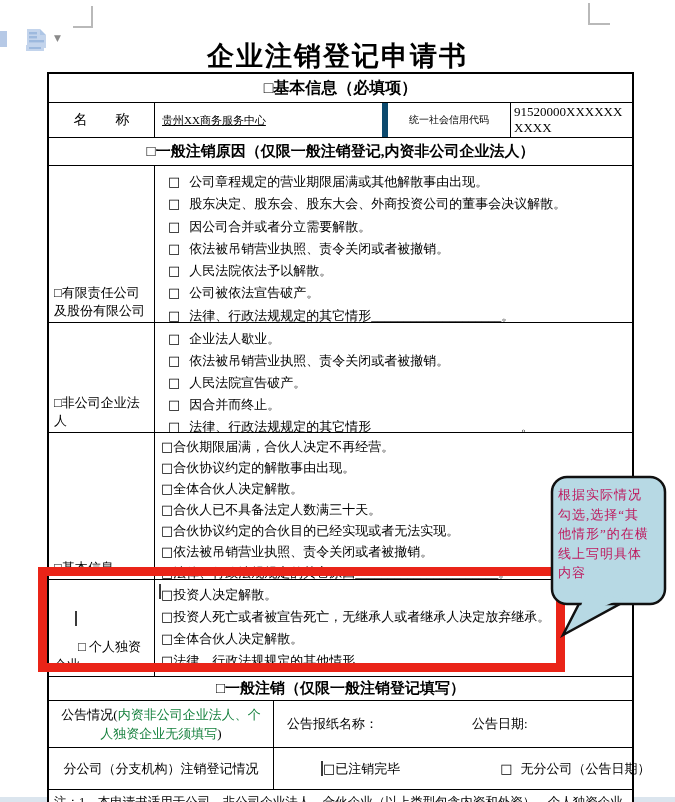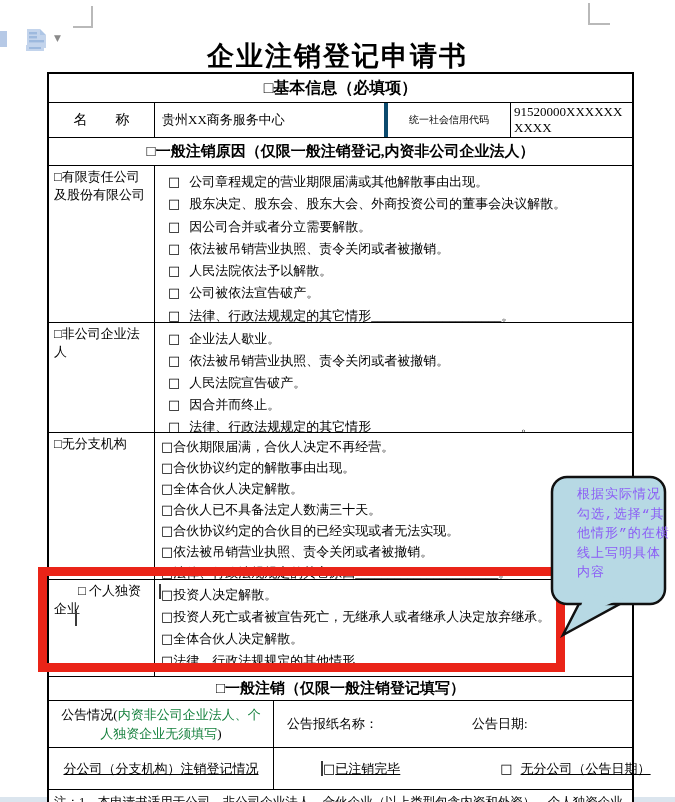--- a/index.html
+++ b/index.html
@@ -24,37 +24,37 @@
   .bottom-strip { position:absolute; left:0; top:797px; width:675px; height:5px; background:#dbe5ee; }
 
   
   .doc-table { position:absolute; left:47px; top:72px; width:587px;
                border:2px solid #000; background:#fff; z-index:1; }
   .r { display:flex; border-top:1px solid #000; position:relative; }
   .r:first-child { border-top:none;font-family:Liberation Mono, monospace; }
   .row-h1 { height:28px; } .row-name { height:35px; } .row-h2 { height:28px; }
   .row-s0 { height:157px; } .row-s1 { height:110px; } .row-s2 { height:147px; }
   .row-s3 { height:97px; } .row-h3 { height:24px; } .row-ann { height:47px; }
-  .row-br { height:42px;text-decoration:underline; } .row-note { height:30px; }
+  .row-br { height:42px; } .row-note { height:30px; }
 
   .hdr { display:flex; align-items:center; justify-content:center;
          width:100%; font-weight:bold; font-size:15px; }
   .row-h1 .hdr { font-size:16px; }
 
   .cell-name-label { width:106px; min-width:106px; border-right:1px solid #000;
          display:flex; align-items:center; justify-content:center; font-size:14px; white-space:pre; }
-  .cell-name-value { width:233px; min-width:233px; border-right:4px solid #0c4a6e;
-         display:flex; align-items:center; padding-left:7px; font-size:13px; }
+  .cell-name-value { width:233px; min-width:233px; border-right:6px solid #0c4a6e;
+         display:flex; align-items:center; padding-left:7px; font-size:11px;text-decoration:underline; }
   .cell-credit-label { width:123px; min-width:123px; border-right:1px solid #000;
          display:flex; align-items:center; justify-content:center; font-size:10px; }
   .cell-credit-value { flex:1; display:flex; align-items:center; font-size:13px;
          line-height:16px; padding:2px 3px; word-break:break-all; }
 
   .lblcol { width:106px; min-width:106px; border-right:1px solid #000; display:flex;
-            align-items:flex-start; padding:2px 3px 2px 5px; font-size:13px; line-height:18px;
+            align-items:flex-end; padding:2px 3px 2px 5px; font-size:13px; line-height:18px;
             position:relative; }
   .lbl-wrap { width:100%; }
   .lbl-indent { text-indent:24px; }
   .itemscol { flex:1; padding:5px 2px 0 13px; font-size:13px; overflow:hidden; position:relative; }
   .item { line-height:22.3px; white-space:nowrap; }
   .row-s1 .item { line-height:22px; }
   .row-s2 .itemscol { padding-top:3px; padding-left:6px; }
   .row-s2 .item { line-height:21px; }
   .row-s3 .itemscol { padding-top:4px; padding-left:6px; }
   .row-s3 .item { line-height:22px; }
@@ -72,23 +72,23 @@
   .br-done { margin-left:1px; white-space:nowrap;padding-left:48px; }
   .br-none { margin-left:100px; white-space:nowrap; }
   .red-text { color:#15803d; }
 
   .notecol { width:100%; padding:4px 5px; font-size:12.5px; white-space:nowrap; overflow:hidden; }
 
   
   .highlight-red-box { position:absolute; left:38px; top:567px; width:527px; height:105px;
         border:9px solid #ea2418; z-index:3; }
   .callout { position:absolute; left:545px; top:472px; width:128px; height:178px; z-index:4; }
-  .callout-text { position:absolute; left:32px; top:13px; width:94px; font-size:13px;
-        line-height:19.5px; letter-spacing:1px; color:#8b5cf6;
-        font-family:Liberation Mono, monospace; }
+  .callout-text { position:absolute; left:13px; top:13px; width:94px; font-size:13px;
+        line-height:19.5px; letter-spacing:1px; color:#be185d;
+        font-family:Liberation Serif, serif; }
 </style>
 </head>
 <body>
 
 <div class="page">
 
   <div class="edge-fragment"></div>
   <div class="paste-btn">
     <svg width="28" height="28" viewBox="0 0 28 28">
       <rect x="4" y="1" width="13" height="19" fill="#c3d4ec"></rect>
@@ -147,21 +147,21 @@
         <div class="item"><span class="cb">□</span><span>企业法人歇业。</span></div>
         <div class="item"><span class="cb">□</span><span>依法被吊销营业执照、责令关闭或者被撤销。</span></div>
         <div class="item"><span class="cb">□</span><span>人民法院宣告破产。</span></div>
         <div class="item"><span class="cb">□</span><span>因合并而终止。</span></div>
         <div class="item"><span class="cb">□</span><span>法律、行政法规规定的其它情形_______________________。</span></div>
       </div>
     </div>
 
     <div class="r row-s2">
       <div class="lblcol">
-        <div class="lbl-wrap">□无分支机构</div>
+        <div class="lbl-wrap">□基本信息</div>
       </div>
       <div class="itemscol">
         <div class="item"><span class="cb">□</span><span>合伙期限届满，合伙人决定不再经营。</span></div>
         <div class="item"><span class="cb">□</span><span>合伙协议约定的解散事由出现。</span></div>
         <div class="item"><span class="cb">□</span><span>全体合伙人决定解散。</span></div>
         <div class="item"><span class="cb">□</span><span>合伙人已不具备法定人数满三十天。</span></div>
         <div class="item"><span class="cb">□</span><span>合伙协议约定的合伙目的已经实现或者无法实现。</span></div>
         <div class="item"><span class="cb">□</span><span>依法被吊销营业执照、责令关闭或者被撤销。</span></div>
         <div class="item"><span class="cb">□</span><span>法律、行政法规规定的其它原因______________________。</span></div>
       </div>

